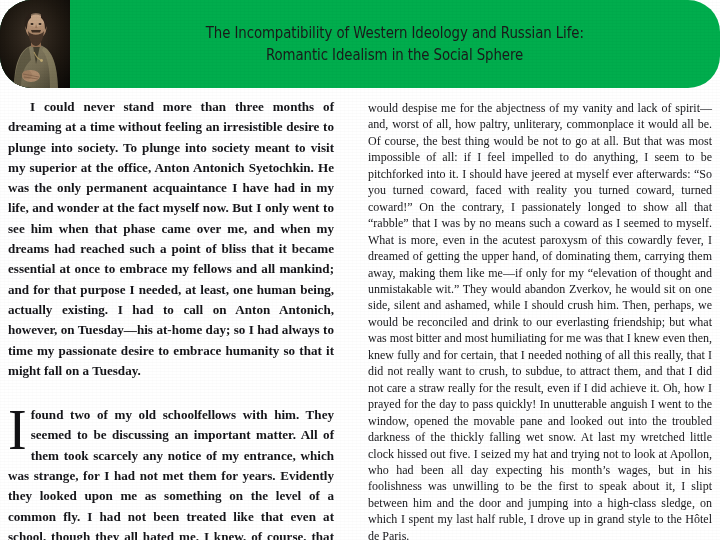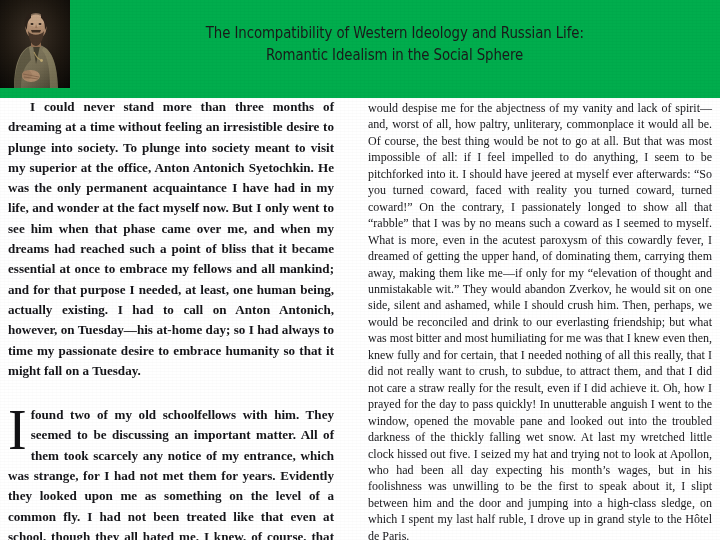--- a/index.html
+++ b/index.html
@@ -14,23 +14,24 @@
     font-family: "Liberation Serif", serif;
     position: relative;
   }
 
   
   #header-banner {
     position: absolute;
     left: 0;
     top: 0;
     width: 720px;
-    height: 98px;
+    height: 88px;
     background: #01ad4d;
     overflow: hidden;
+    border-radius: 32px;
   }
 
   
   #portrait {
     position: absolute;
     left: 0;
     top: 0;
     width: 70px;
     height: 88px;
     overflow: hidden;

